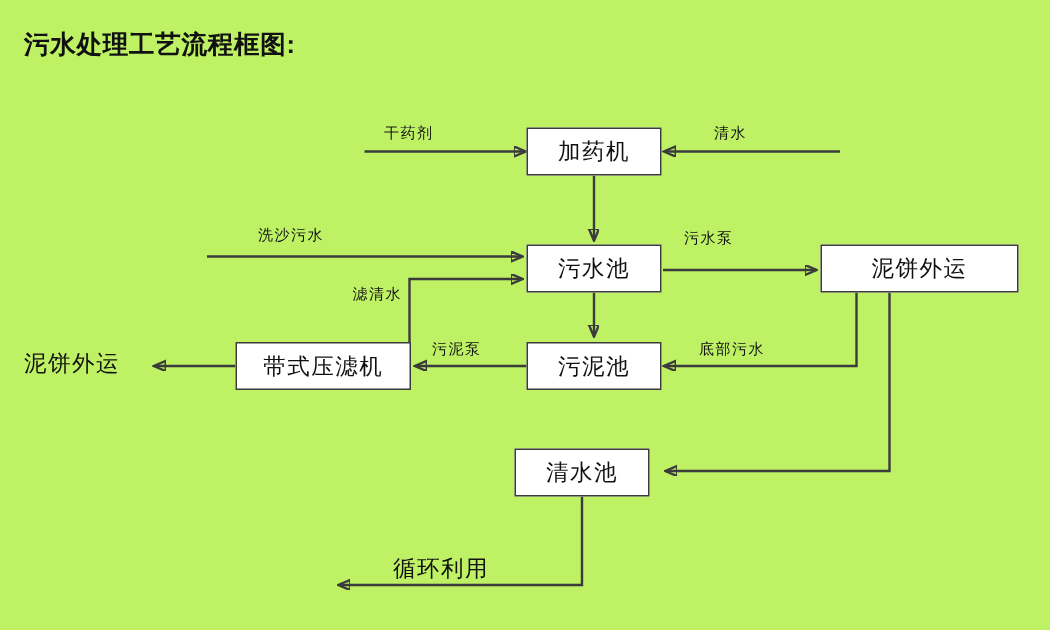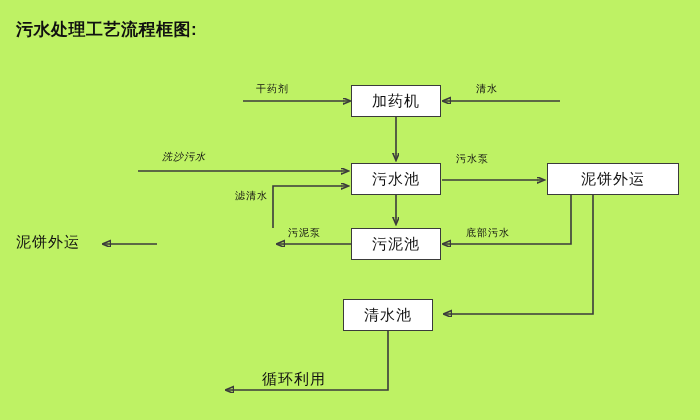--- a/index.html
+++ b/index.html
@@ -117,34 +117,37 @@
   </div>
 
   <div class="node" style="left:351px; top:163px; width:90px; height:32px;">
     <span>污水池</span>
   </div>
 
   <div class="node" style="left:547px; top:163px; width:132px; height:32px;">
     <span>泥饼外运</span>
   </div>
 
+  <div class="node" style="left:157px; top:228px; width:117px; height:32px;">
+    <span>带式压滤机</span>
+  </div>
 
   <div class="node" style="left:343px; top:299px; width:90px; height:32px;">
     <span>清水池</span>
   </div>
 
   <div class="node" style="left:351px; top:228px; width:90px; height:32px;">
     <span>污泥池</span>
   </div>
 
   <div class="edge-label" style="left:256px; top:82px;">干药剂</div>
 
   <div class="edge-label" style="left:476px; top:82px;">清水</div>
 
-  <div class="edge-label" style="left:162px; top:150px;font-style:italic;">洗沙污水</div>
+  <div class="edge-label" style="left:172px; top:150px;">洗沙污水</div>
 
   <div class="edge-label" style="left:235px; top:189px;">滤清水</div>
 
   <div class="edge-label" style="left:456px; top:152px;">污水泵</div>
 
   <div class="edge-label" style="left:288px; top:226px;">污泥泵</div>
 
   <div class="edge-label" style="left:466px; top:226px;">底部污水</div>
 
   <div class="term-label" style="left:16px; top:233px;">泥饼外运</div>

